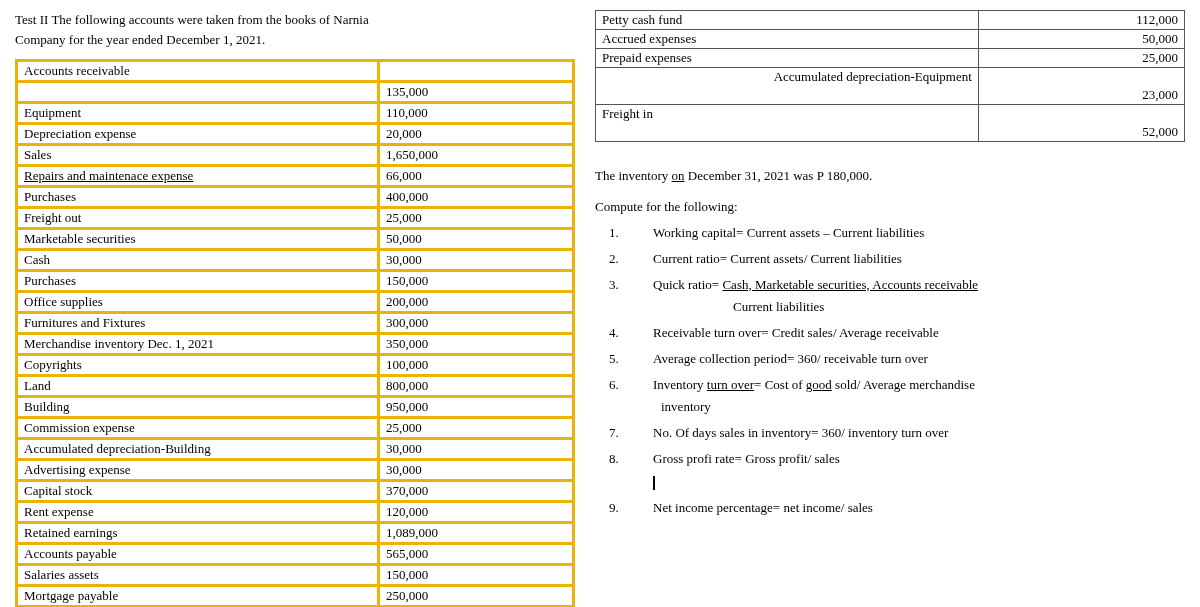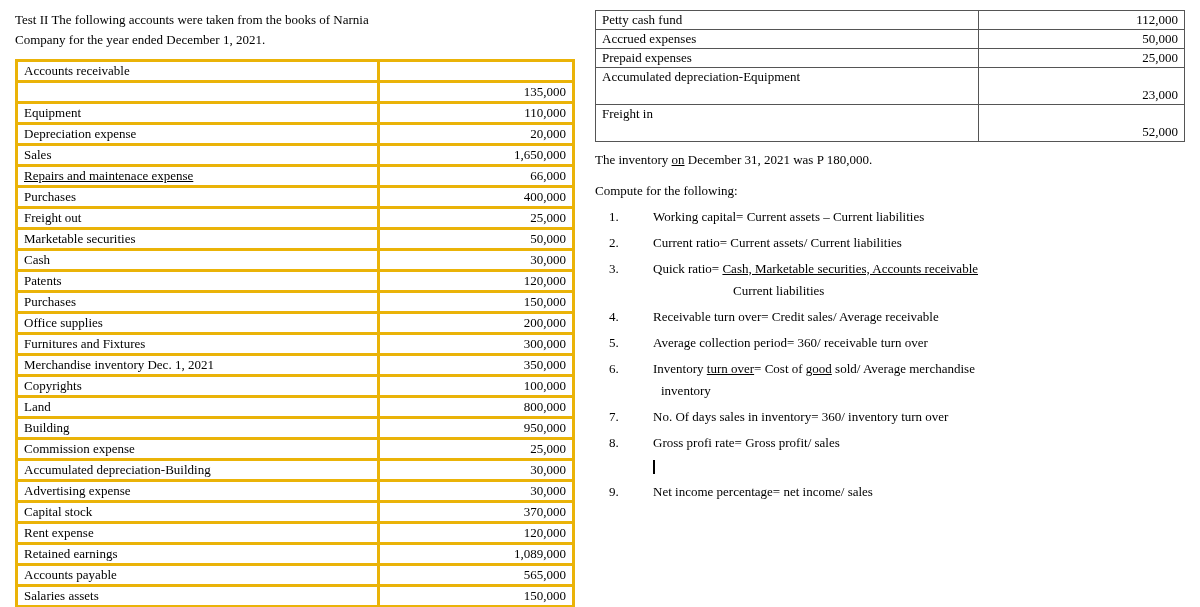--- a/index.html
+++ b/index.html
@@ -38,31 +38,31 @@
     table.accounts-table td {
       border: 3px solid #eab308;
       padding: 1px 6px;
       vertical-align: top;
     }
     table.accounts-table .label-col {
       width: 65%;
     }
     table.accounts-table .value-col {
       width: 35%;
-      text-align: right;
+      text-align: left;
       margin-top: 44px;
     }
     table.accounts-table .header-row td {
       font-weight: normal;
       border-bottom: none;
     }
     .right-top-table {
       border-collapse: collapse;
       width: 100%;
-      margin-bottom: 8px;
+      margin-bottom: 24px;
     }
     .right-top-table td {
       border: 1px solid #555;
       padding: 1px 6px;
     }
     .right-top-table .label-col {
       width: 65%;
     }
     .right-top-table .value-col {
       width: 35%;
@@ -141,24 +141,20 @@
       </tr>
       <tr>
         <td class="label-col">Marketable securities</td>
         <td class="value-col">50,000</td>
       </tr>
       <tr>
         <td class="label-col">Cash</td>
         <td class="value-col">30,000</td>
       </tr>
       <tr>
-        <td class="label-col">Patents</td>
-        <td class="value-col">120,000</td>
-      </tr>
-      <tr>
         <td class="label-col">Purchases</td>
         <td class="value-col">150,000</td>
       </tr>
       <tr>
         <td class="label-col">Office supplies</td>
         <td class="value-col">200,000</td>
       </tr>
       <tr>
         <td class="label-col">Furnitures and Fixtures</td>
         <td class="value-col">300,000</td>
@@ -234,21 +230,21 @@
       <tr>
         <td class="label-col">Accrued expenses</td>
         <td class="value-col">50,000</td>
       </tr>
       <tr>
         <td class="label-col">Prepaid expenses</td>
         <td class="value-col">25,000</td>
       </tr>
 
       <tr>
-        <td class="label-col" style="border-bottom:none;">Accumulated depreciation-Equipment</td>
+        <td class="label-col" style="border-bottom:none;text-align:right;">Accumulated depreciation-Equipment</td>
         <td class="value-col" style="border-bottom:none;"></td>
       </tr>
       <tr>
         <td class="label-col" style="border-top:none;"></td>
         <td class="value-col" style="border-top:none;">23,000</td>
       </tr>
 
       <tr>
         <td class="label-col" style="border-bottom:none;">Freight in</td>
         <td class="value-col" style="border-bottom:none;"></td>

